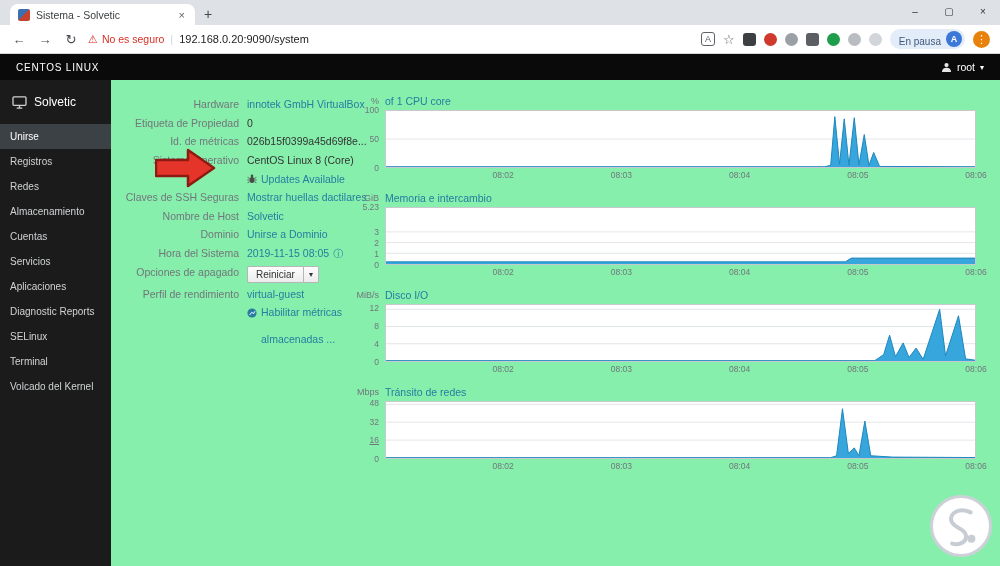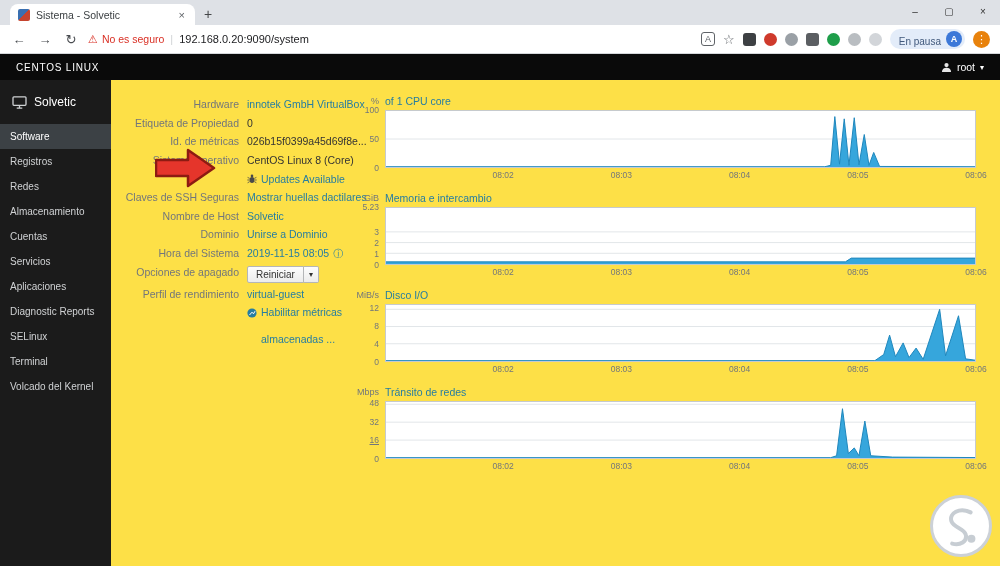--- a/index.html
+++ b/index.html
@@ -46,21 +46,21 @@
   .mast-right { margin-left:auto; display:flex; align-items:center; gap:5px; padding-right:16px; font-size:10.5px; }
   .mast-caret { font-size:8px; }
 
   
   .app { display:flex; height:486px; }
   .sidebar { width:111px; flex-shrink:0; color:#d0d2d4; display:flex; flex-direction:column; }
   .host { display:flex; align-items:center; gap:7px; padding:15px 10px 15px 12px; color:#fff; font-size:12px; }
   .nav-item { padding:6px 10px; font-size:10px; line-height:1.3; cursor:pointer; }
   .nav-item.active { background:#3c4145; color:#fff; }
 
-  .content { flex:1; background:#fde047; display:flex; padding:12px 0 12px 10px; position:relative; }
+  .content { flex:1; background:#86efac; display:flex; padding:12px 0 12px 10px; position:relative; }
 
   
   .sysinfo { width:228px; flex-shrink:0; padding-top:6px; }
   .info-row { display:flex; align-items:flex-start; margin-bottom:5px; min-height:13px; }
   .info-label { width:118px; flex-shrink:0; text-align:right; color:#72767b; font-size:10.5px; line-height:1.3; }
   .info-value { margin-left:8px; font-size:10.5px; color:#333; line-height:1.3; max-width:132px; }
   .val-line { display:flex; align-items:center; gap:4px; white-space:nowrap; }
   .val-line2 { margin-left:14px; margin-top:13px; }
   .val-icon { display:inline-flex; }
   .link { color:#267da1; text-decoration:none; cursor:pointer; }
@@ -157,21 +157,21 @@
     <div class="host">
       <span style="display:inline-flex;">
         <svg width="15" height="13" viewBox="0 0 16 14">
             <rect x="1" y="1" width="14" height="9" rx="1" fill="none" stroke="#cfd2d4" stroke-width="1.4"></rect>
             <path d="M5,13 h6 M8,10 v2.6" stroke="#cfd2d4" stroke-width="1.4" fill="none"></path>
           </svg>
       </span>
       <span>Solvetic</span>
     </div>
     <div>
-        <div class="nav-item active">Software</div>
+        <div class="nav-item active">Unirse</div>
         <div class="nav-item">Registros</div>
         <div class="nav-item">Redes</div>
         <div class="nav-item">Almacenamiento</div>
         <div class="nav-item">Cuentas</div>
         <div class="nav-item">Servicios</div>
         <div class="nav-item">Aplicaciones</div>
         <div class="nav-item">Diagnostic Reports</div>
         <div class="nav-item">SELinux</div>
         <div class="nav-item">Terminal</div>
         <div class="nav-item">Volcado del Kernel</div>

